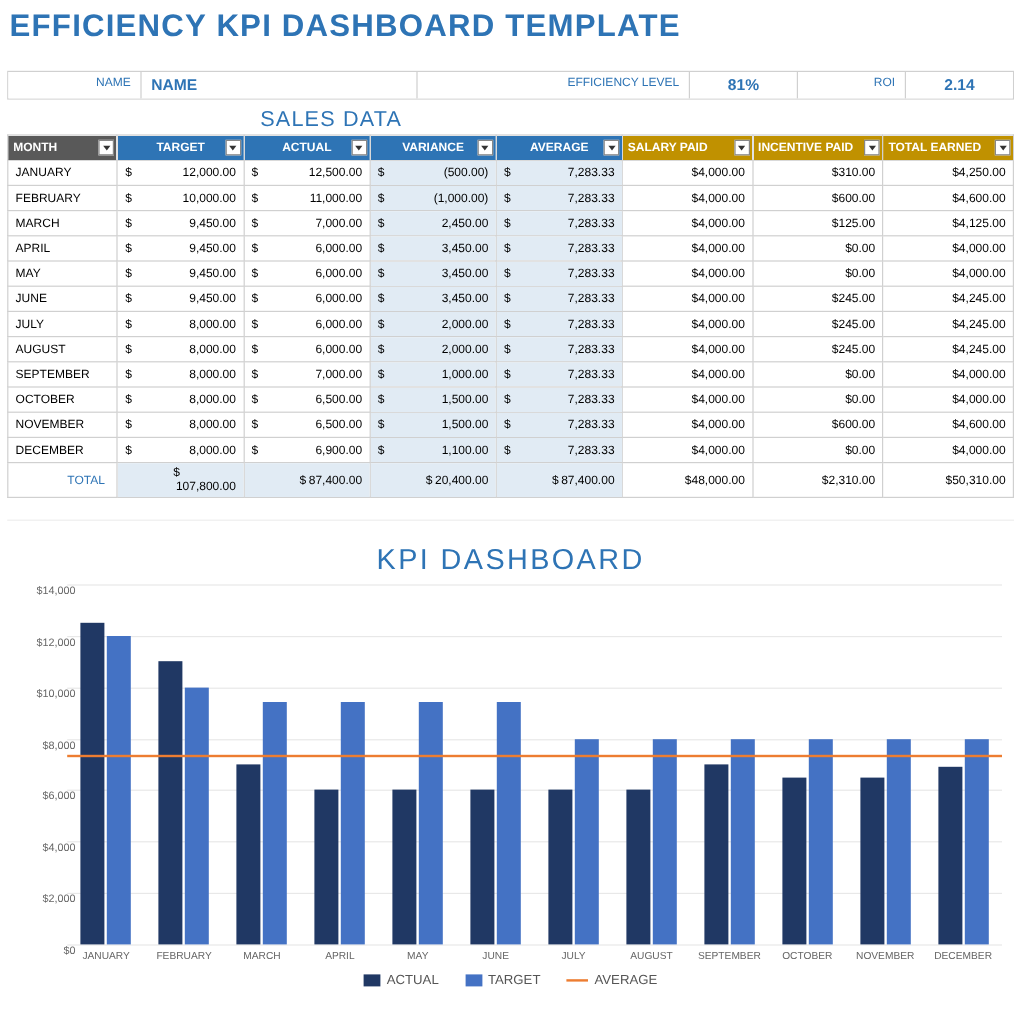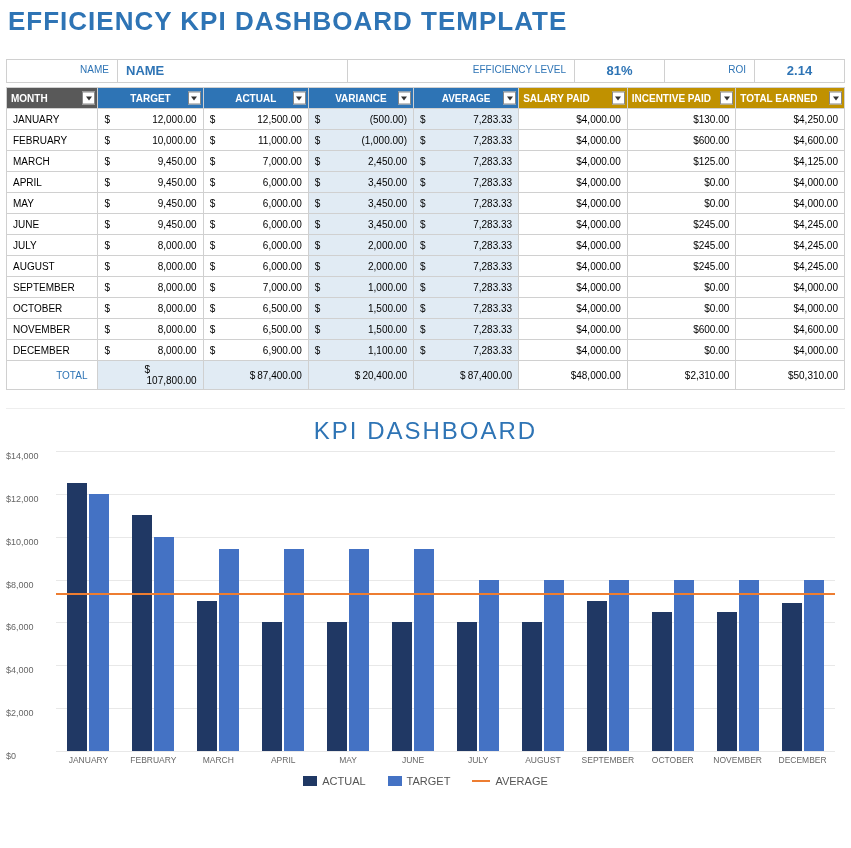--- a/index.html
+++ b/index.html
@@ -101,35 +101,35 @@
   .col-salary { width: 95px; }
   td.month { font-size: 10px; padding-left: 6px;}
   td.money { text-align: right; padding-right: 6px;}
   td.money .sym { float:left; padding-left:2px; }
   td.blue-bg { background: #E1EBF4; }
   tr.total td { font-weight: 400; padding-left: 44px; }
   tr.total td.month { color: #2E74B5; text-align: right; padding-right: 10px; font-weight:400;}
   .chart-section {
     margin-top: 18px;
     border-top: 1px solid #eee;
-    padding-top: 8px;
+    padding-top: 19px;
   }
   .chart-title {
     color: #2E74B5;
     font-size: 24px;
     text-align: center;
     letter-spacing: 2px;
     margin-bottom: 6px;
   }
   .chart-wrap { position: relative; height: 300px; padding-left: 50px; padding-right: 10px;}
   .y-tick {
     position: absolute;
-    left: 0;
+    left: 12px;
     width: 45px;
-    text-align: left;
+    text-align: right;
     font-size: 9px;
     color: #666;
     transform: translateY(50%);
   }
   .grid-line {
     position: absolute;
     left: 50px; right: 10px;
     border-top: 1px solid #e8e8e8;
   }
   .plot {
@@ -188,20 +188,21 @@
 <div class="info-row">
   <div class="info-label" style="flex:0 0 110px">NAME</div>
   <div class="info-val" style="flex:0 0 230px;text-align:left">NAME</div>
   <div class="info-label" style="flex:1;border-left:1px solid #d0d0d0">EFFICIENCY LEVEL</div>
   <div class="info-val" style="flex:0 0 90px">81%</div>
   <div class="info-label" style="flex:0 0 90px;border-left:1px solid #d0d0d0">ROI</div>
   <div class="info-val" style="flex:0 0 90px">2.14</div>
 </div>
 
 <div class="section-row">
+  <div class="section-label sales-label">SALES DATA</div>
 </div>
 
 <table>
   <colgroup>
     <col class="col-month">
       <col class="col-sales">
       <col class="col-sales">
       <col class="col-sales">
       <col class="col-sales">
     <col class="col-salary">
@@ -221,21 +222,21 @@
     </tr>
   </thead>
   <tbody id="tbody">
       <tr>
         <td class="month">JANUARY</td>
         <td class="money"><span class="sym">$</span>12,000.00</td>
         <td class="money"><span class="sym">$</span>12,500.00</td>
         <td class="money blue-bg"><span class="sym">$</span>(500.00)</td>
         <td class="money blue-bg"><span class="sym">$</span>7,283.33</td>
         <td class="money">$4,000.00</td>
-        <td class="money">$130.00</td>
+        <td class="money">$310.00</td>
         <td class="money">$4,250.00</td>
       </tr>
       <tr>
         <td class="month">FEBRUARY</td>
         <td class="money"><span class="sym">$</span>10,000.00</td>
         <td class="money"><span class="sym">$</span>11,000.00</td>
         <td class="money blue-bg"><span class="sym">$</span>(1,000.00)</td>
         <td class="money blue-bg"><span class="sym">$</span>7,283.33</td>
         <td class="money">$4,000.00</td>
         <td class="money">$600.00</td>

